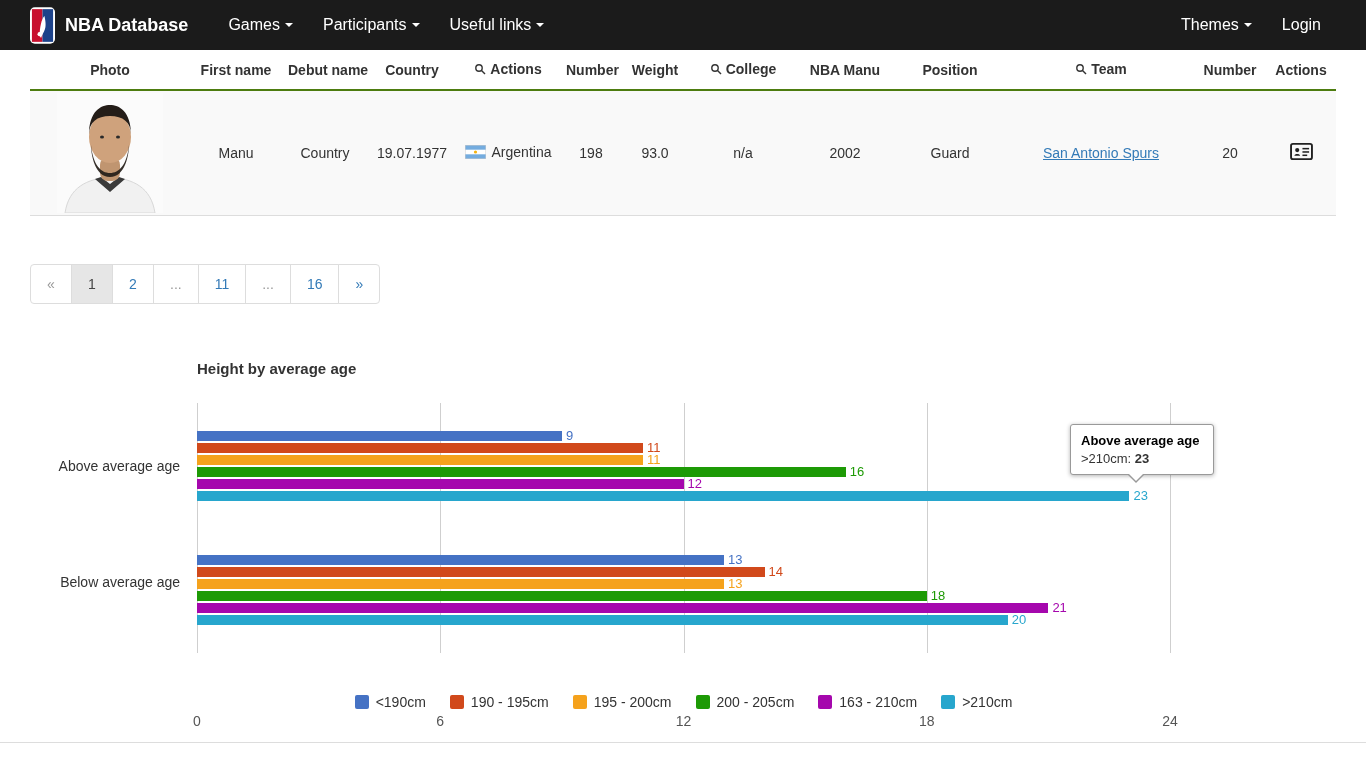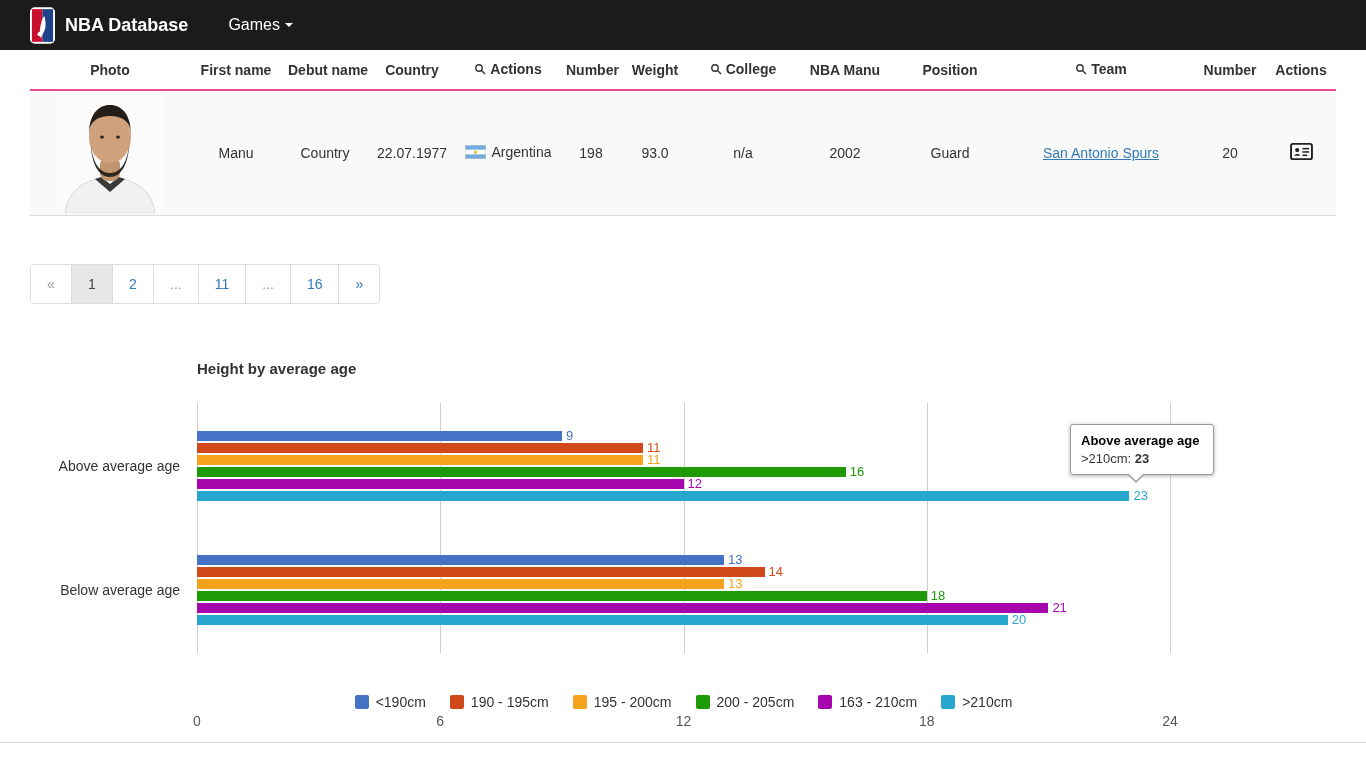--- a/index.html
+++ b/index.html
@@ -29,21 +29,21 @@
     display: inline-block; margin-left: 5px;
     border-left: 4px solid transparent; border-right: 4px solid transparent;
     border-top: 4px solid #fff;
   }
 
   
   .container { padding: 0 30px; }
   table.players { width: 100%; border-collapse: collapse; table-layout: fixed; }
   table.players th {
     font-size: 14px; font-weight: bold; color: #333;
-    padding: 11px 6px; border-bottom: 2px solid #ec4899;
+    padding: 11px 6px; border-bottom: 2px solid #4d7c0f;
     text-align: center; white-space: nowrap;
   }
   table.players td {
     border-bottom: 1px solid #ddd; text-align: center; vertical-align: middle;
     font-size: 14px; color: #333; padding: 0 6px; height: 125px;
     background: #f9f9f9;
   }
   .filter-icon { display: inline-block; vertical-align: -1px; margin-right: 4px; }
   .photo-wrap { width: 106px; height: 120px; margin: 0 auto; overflow: hidden; }
   td.height-cell { background: #f87d22; color: #222; padding: 0; }
@@ -122,20 +122,37 @@
           <rect x="13" y="2" width="11" height="34" fill="#1d428a"></rect>
           <path d="M10,30 C10,21 12,12 15,9 C16,13 17,19 15.5,23 C14.5,26 12.5,29 11.5,32 Z" fill="#fff"></path>
           <circle cx="10" cy="28" r="2.2" fill="#fff"></circle>
         </svg>
       </span>
       <span class="brand-text">NBA Database</span>
     </a>
     <a class="nav-item">
       <span>Games</span>
       <span class="caret"></span>
+    </a>
+    <a class="nav-item">
+      <span>Participants</span>
+      <span class="caret"></span>
+    </a>
+    <a class="nav-item">
+      <span>Useful links</span>
+      <span class="caret"></span>
+    </a>
+  </div>
+  <div class="nav-right">
+    <a class="nav-item">
+      <span>Themes</span>
+      <span class="caret"></span>
+    </a>
+    <a class="nav-item">
+      <span>Login</span>
     </a>
   </div>
 </nav>
 
 
 <div class="container">
 <table class="players">
   <colgroup>
     <col style="width:160px">
         <col style="width:92px">
@@ -195,21 +212,21 @@
             <ellipse cx="53" cy="44" rx="21" ry="26" fill="#cfa27c"></ellipse>
             <path d="M32,42 C32,18 44,12 53,12 C62,12 74,18 74,42 C74,29 66,23 53,23 C40,23 32,29 32,42 Z" fill="#241d18"></path>
             <path d="M34,52 C36,72 44,80 53,80 C62,80 70,72 72,52 C72,62 68,84 53,84 C38,84 34,62 34,52 Z" fill="#241d18" opacity="0.92"></path>
             <ellipse cx="45" cy="44" rx="2" ry="1.6" fill="#2a2a2a"></ellipse>
             <ellipse cx="61" cy="44" rx="2" ry="1.6" fill="#2a2a2a"></ellipse>
           </svg>
         </div>
       </td>
       <td>Manu</td>
       <td>Country</td>
-      <td>22.07.1977</td>
+      <td>19.07.1977</td>
       <td>
         <span class="flag">
           <svg width="21" height="14" viewBox="0 0 21 14">
                 <rect width="21" height="14" fill="#74acdf"></rect>
                 <rect y="4.7" width="21" height="4.6" fill="#fff"></rect>
                 <circle cx="10.5" cy="7" r="1.6" fill="#f6b40e"></circle>
                 <rect x="0.25" y="0.25" width="20.5" height="13.5" fill="none" stroke="#ccc" stroke-width="0.5"></rect>
               </svg>
         </span><span>Argentina</span>
       </td>
@@ -282,21 +299,21 @@
       <div class="bar" style="top: 40px; width: 45.8333%; background: rgb(209, 73, 27);"></div>
       <div class="bar-label" style="top: 38px; left: calc(45.8333% + 4px); color: rgb(209, 73, 27);">11</div>
       <div class="bar" style="top: 52px; width: 45.8333%; background: rgb(245, 162, 28);"></div>
       <div class="bar-label" style="top: 50px; left: calc(45.8333% + 4px); color: rgb(245, 162, 28);">11</div>
       <div class="bar" style="top: 64px; width: 66.6667%; background: rgb(29, 154, 5);"></div>
       <div class="bar-label" style="top: 62px; left: calc(66.6667% + 4px); color: rgb(29, 154, 5);">16</div>
       <div class="bar" style="top: 76px; width: 50%; background: rgb(165, 7, 173);"></div>
       <div class="bar-label" style="top: 74px; left: calc(50% + 4px); color: rgb(165, 7, 173);">12</div>
       <div class="bar" style="top: 88px; width: 95.8333%; background: rgb(39, 166, 205);"></div>
       <div class="bar-label" style="top: 86px; left: calc(95.8333% + 4px); color: rgb(39, 166, 205);">23</div>
-      <div class="y-cat" style="top: 180px;">Below average age</div>
+      <div class="y-cat" style="top: 172px;">Below average age</div>
       <div class="bar" style="top: 152px; width: 54.1667%; background: rgb(69, 114, 196);"></div>
       <div class="bar-label" style="top: 150px; left: calc(54.1667% + 4px); color: rgb(69, 114, 196);">13</div>
       <div class="bar" style="top: 164px; width: 58.3333%; background: rgb(209, 73, 27);"></div>
       <div class="bar-label" style="top: 162px; left: calc(58.3333% + 4px); color: rgb(209, 73, 27);">14</div>
       <div class="bar" style="top: 176px; width: 54.1667%; background: rgb(245, 162, 28);"></div>
       <div class="bar-label" style="top: 174px; left: calc(54.1667% + 4px); color: rgb(245, 162, 28);">13</div>
       <div class="bar" style="top: 188px; width: 75%; background: rgb(29, 154, 5);"></div>
       <div class="bar-label" style="top: 186px; left: calc(75% + 4px); color: rgb(29, 154, 5);">18</div>
       <div class="bar" style="top: 200px; width: 87.5%; background: rgb(165, 7, 173);"></div>
       <div class="bar-label" style="top: 198px; left: calc(87.5% + 4px); color: rgb(165, 7, 173); text-align: right;">21</div>

